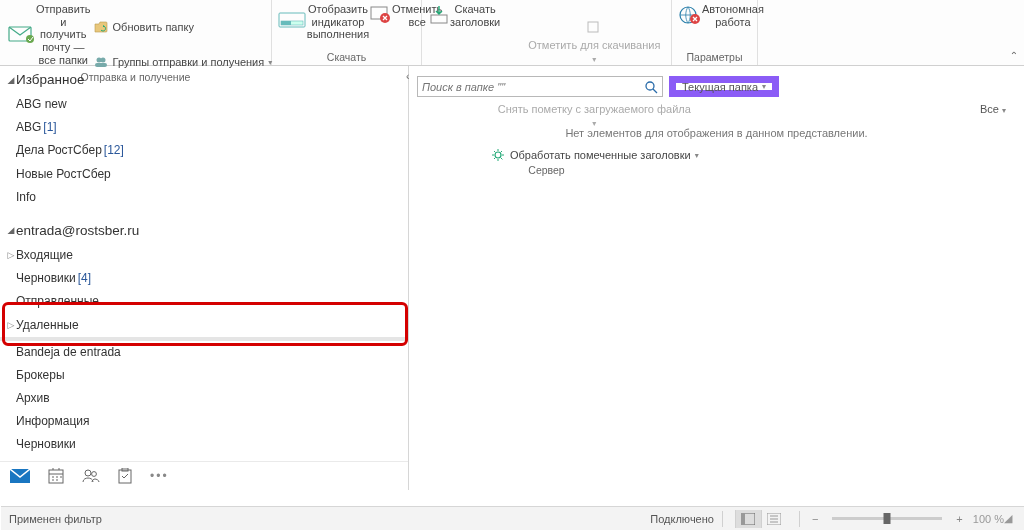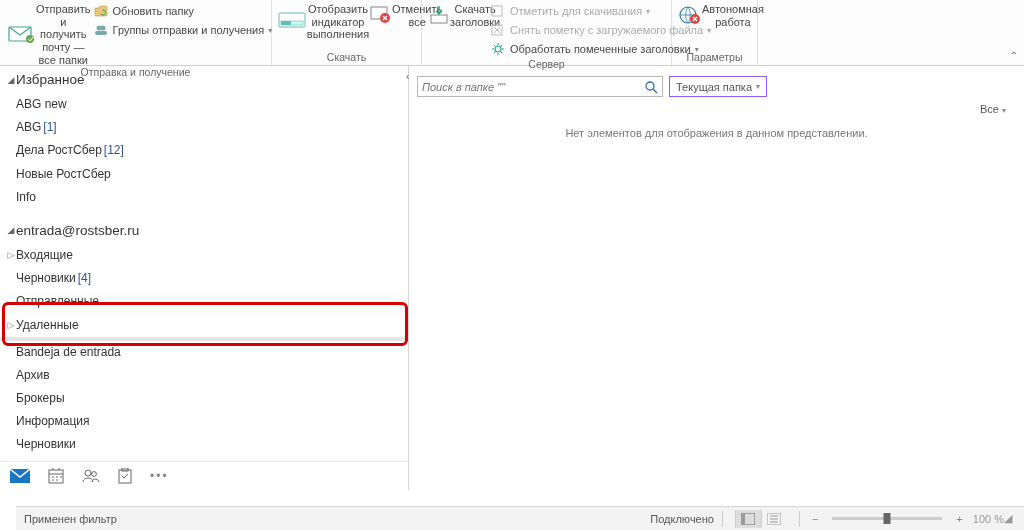--- a/index.html
+++ b/index.html
@@ -7,23 +7,23 @@
 
 
 .ribbon { display: flex; height: 66px; border-bottom: 1px solid #d0d0d0; background: #fdfdfd; }
 .ribbon-group { display: flex; flex-direction: column; border-right: 1px solid #e0e0e0; padding: 0 6px; }
 .ribbon-group-content { display: flex; align-items: flex-start; flex: 1; }
 .ribbon-group-label { font-size: 10.5px; color: #666; text-align: center; padding-bottom: 2px; }
 .ribbon-big { display: flex; flex-direction: row; align-items: center; width: 64px; padding-top: 2px; cursor: default; }
 .ribbon-big .icon { width: 30px; height: 24px; display: flex; align-items: center; justify-content: center; }
 .ribbon-big .lbl { font-size: 11px; text-align: center; line-height: 1.15; margin-top: 1px; color: #464646; }
 .ribbon-small-col { display: flex; flex-direction: column; gap: 1px; padding-top: 2px; }
-.ribbon-small { display: flex; align-items: center; gap: 4px; font-size: 11px; color: #464646; padding: 1px 2px; cursor: default; white-space: nowrap; }
+.ribbon-small { display: flex; align-items: center; gap: 4px; font-size: 11px; color: #464646; padding: 1px 2px; cursor: default; white-space: nowrap; margin-top: 16px; }
 .ribbon-small .icon { width: 16px; height: 16px; display:flex; align-items:center; justify-content:center; }
-.ribbon-small.disabled { color: #aaa; }
+.ribbon-small.disabled { color: #aaa; flex-direction: column; }
 .ribbon-collapse { margin-left: auto; width: 20px; display:flex; align-items:flex-end; justify-content:center; padding-bottom:4px; color:#666; }
 
 
 .body { display: flex; height: 424px; }
 .sidebar { width: 409px; border-right: 1px solid #d6d6d6; display:flex; flex-direction:column; overflow:hidden; }
 .folder-pane { flex:1; overflow-y:auto; }
 .section-header { display:flex; align-items:center; padding: 6px 8px 6px 6px; font-size: 13.5px; color:#333; cursor:default; }
 .section-header .tri { width:10px; text-align:center; font-size:9px; color:#666; }
 .section-header.account { margin-top: 8px; }
 .folder-item { display:flex; align-items:center; padding: 2px 8px 2px 16px; font-size: 12px; color:#333; cursor:default; line-height:1.6; }
@@ -35,26 +35,26 @@
 
 .sidebar-bottom { display:flex; align-items:center; gap: 18px; padding: 6px 10px; border-top:1px solid #eaeaea; color:#555; }
 .sidebar-bottom .mail-icon { color:#0a64a0; }
 .sidebar-bottom .nav-icon { cursor:default; }
 
 .content { flex:1; display:flex; flex-direction:column; position:relative; }
 .content-top { display:flex; gap: 6px; padding:10px 8px 4px 8px; align-items:center; }
 .search-box { flex:1; max-width: 246px; display:flex; border:1px solid #b8b8b8; height:21px; align-items:center; padding:0 4px; background:#fff; }
 .search-box input { border:none; outline:none; flex:1; font-size:11px; font-style:italic; color:#888; }
 .search-box .sicon { color:#2a6caa; font-size:13px; }
-.scope-dd { border:1px solid #8b5cf6; height:21px; display:flex; align-items:center; padding:0 6px; font-size:11px; gap:4px; cursor:default; color:#555; }
+.scope-dd { border:7px solid #8b5cf6; height:21px; display:flex; align-items:center; padding:0 6px; font-size:11px; gap:4px; cursor:default; color:#555; }
 .filter-row { text-align:right; padding: 2px 18px 4px 0; font-size:11px; color:#555; }
 .empty-msg { text-align:center; color:#777; font-size:11px; margin-top:8px; }
 .collapse-caret { position:absolute; top:5px; left:-3px; font-size:10px; color:#666; }
 
-.statusbar { position:absolute; bottom:0; left:16px; right:0; height:24px; background:#f3f3f3; border-top:1px solid #d6d6d6; display:flex; align-items:center; font-size:11px; padding:0 8px; color:#555; }
+.statusbar { position:absolute; bottom:0; left:1px; right:0; height:24px; background:#f3f3f3; border-top:1px solid #d6d6d6; display:flex; align-items:center; font-size:11px; padding:0 8px; color:#555; }
 .statusbar .spacer { flex:1; }
 .view-btns { display:flex; align-items:center; gap:0; margin: 0 4px; }
 .view-btn { width:26px; height:18px; display:flex; align-items:center; justify-content:center; border-left:1px solid #d0d0d0; cursor:default; }
 .view-btn.active { background:#ddd; }
 .zoom-slider { width:110px; height:3px; background:#ccc; position:relative; margin: 0 10px; }
 .zoom-slider .thumb { position:absolute; top:-4px; left:50%; width:7px; height:11px; background:#666; transform:translateX(-50%); }
 .zoom-minus, .zoom-plus { padding:0 4px; color:#888; cursor:default; }
 .resize-grip { width:12px; color:#999; }
 .sb-sep { width:1px; height:16px; background:#d0d0d0; margin:0 8px; }
 
@@ -248,24 +248,24 @@
             <span class="tri">▷</span>
             <span class="name">Удаленные</span>
           </div>
           <div class="folder-item selected">
             <span class="name"></span>
           </div>
           <div class="folder-item">
             <span class="name">Bandeja de entrada</span>
           </div>
           <div class="folder-item">
+            <span class="name">Брокеры</span>
+          </div>
+          <div class="folder-item">
             <span class="name">Архив</span>
-          </div>
-          <div class="folder-item">
-            <span class="name">Брокеры</span>
           </div>
           <div class="folder-item">
             <span class="name">Информация</span>
           </div>
           <div class="folder-item">
             <span class="name">Черновики</span>
           </div>
           <div class="folder-item">
             <span class="name">Клиенты</span>
           </div>

